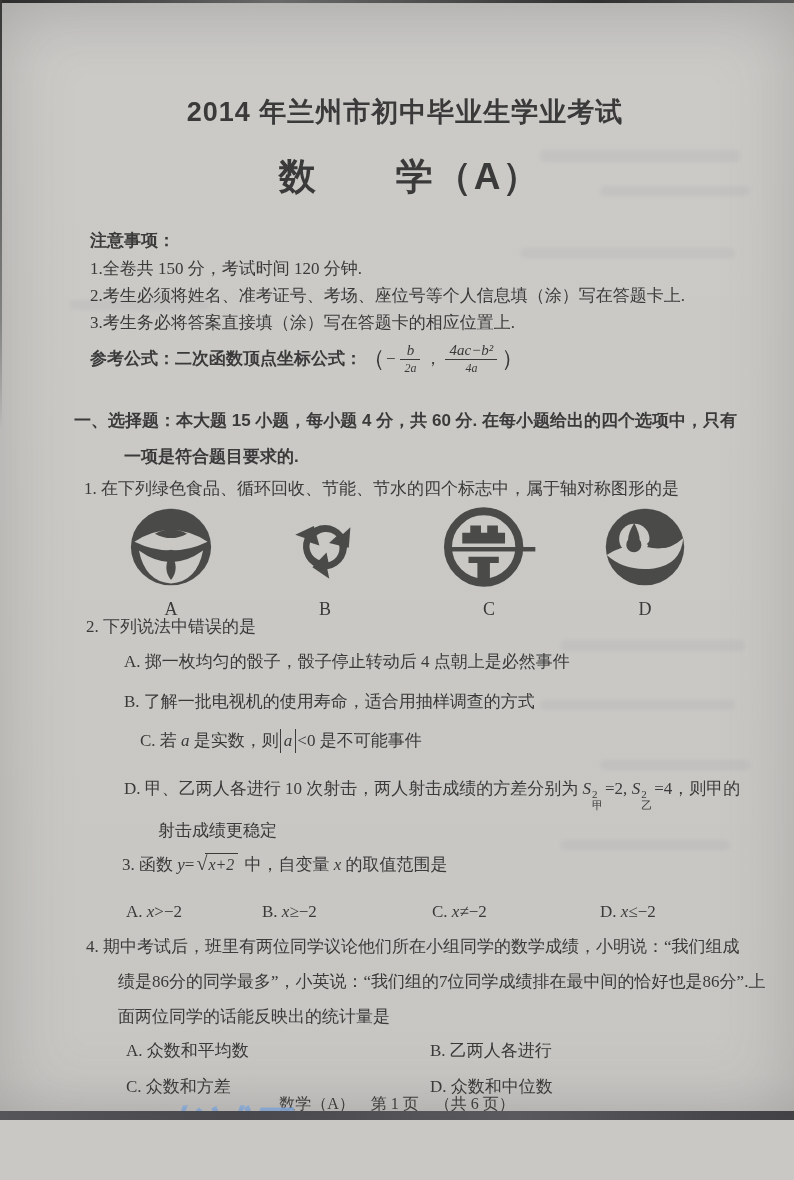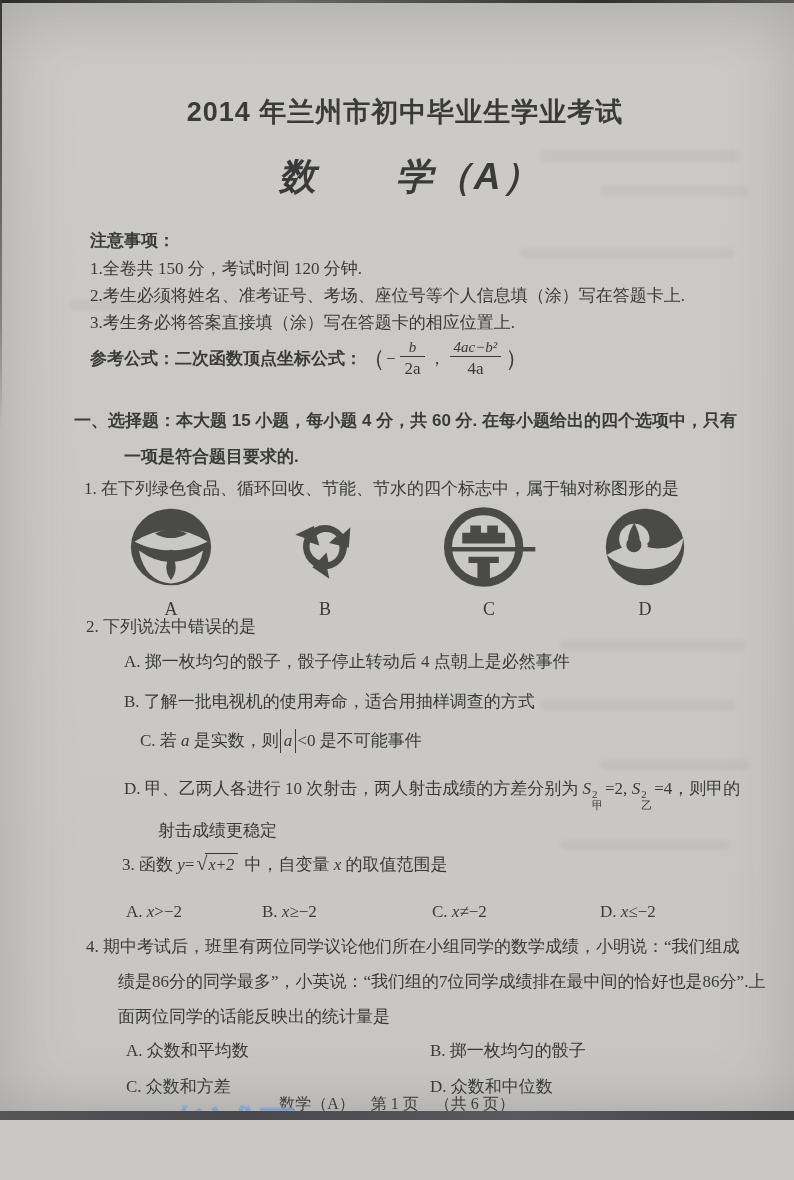--- a/index.html
+++ b/index.html
@@ -11,21 +11,21 @@
   }
   .vignette{position:absolute;inset:0;box-shadow:inset 0 0 70px rgba(92,92,90,.28);pointer-events:none;}
   .abs{position:absolute;white-space:nowrap;}
   .sans-bold{font-family:"Liberation Sans","DejaVu Sans",sans-serif;font-weight:bold;}
   .title1{width:700px;left:55px;text-align:center;font-size:27px;letter-spacing:1px;}
   .title2{width:700px;left:60px;text-align:center;font-size:37px;letter-spacing:2px;}
   .mvar{font-style:italic;font-family:"Liberation Serif","DejaVu Serif",serif;}
   
   .frac{display:inline-block;text-align:center;vertical-align:middle;margin:0 4px;}
   .frac .num{display:block;font-size:15px;line-height:1.15;padding:0 4px;font-style:italic;}
-  .frac .den{display:block;font-size:17px;line-height:1.25;padding:1px 4px 0;border-top:1.4px solid #3a3a3a;}
+  .frac .den{display:block;font-size:12px;line-height:1.25;padding:1px 4px 0;border-top:1.4px solid #3a3a3a;font-style:italic;}
   .bigparen{font-size:23px;vertical-align:middle;font-weight:normal;font-family:"Liberation Serif",serif;}
   .formula-line{display:flex;align-items:center;height:46px;}
   
   .stack{display:inline-flex;flex-direction:column;vertical-align:-4px;line-height:1;margin:0 2px 0 1px;}
   .stack .sp{font-size:11px;line-height:1;}
   .stack .sb{font-size:11px;line-height:1;margin-top:0px;}
   
   .sqrt{display:inline-flex;align-items:flex-start;margin:0 2px;}
   .sqrt .rsym{font-size:20px;line-height:1;margin-right:-2px;}
   .sqrt .rad{border-top:1.4px solid #3a3a3a;font-style:italic;font-size:16px;padding:1px 4px 0 3px;line-height:1.2;}
@@ -62,21 +62,21 @@
     <div class="ghost" style="left:600px;top:186px;width:150px;height:10px;"></div>
     <div class="ghost" style="left:520px;top:248px;width:215px;height:10px;"></div>
     <div class="ghost" style="left:70px;top:300px;width:140px;height:10px;"></div>
     <div class="ghost" style="left:560px;top:640px;width:185px;height:11px;"></div>
     <div class="ghost" style="left:540px;top:700px;width:195px;height:10px;"></div>
     <div class="ghost" style="left:600px;top:760px;width:150px;height:10px;"></div>
     <div class="ghost" style="left:560px;top:840px;width:170px;height:10px;"></div>
   </div>
 
   <div class="abs sans-bold title1" style="top:96px;">2014 年兰州市初中毕业生学业考试</div>
-  <div class="abs sans-bold title2" style="top:154px;font-style:italic;">数　　学（A）</div>
+  <div class="abs sans-bold title2" style="top:154px;">数　　学（A）</div>
 
   <div class="abs sans-bold" style="top:230px;left:90px;">注意事项：</div>
   <div class="abs" style="top:258px;left:90px;">1.全卷共 150 分，考试时间 120 分钟.</div>
   <div class="abs" style="top:285px;left:90px;">2.考生必须将姓名、准考证号、考场、座位号等个人信息填（涂）写在答题卡上.</div>
   <div class="abs" style="top:312px;left:90px;">3.考生务必将答案直接填（涂）写在答题卡的相应位置上.</div>
 
   <div class="abs formula-line" style="top:336px;left:90px;">
     <span class="sans-bold">参考公式：</span>
     <span class="sans-bold">二次函数顶点坐标公式：</span>
     <span class="bigparen">（</span>
@@ -167,21 +167,21 @@
   </div>
   <div class="abs" style="top:901px;left:126px;"><span>A. </span><span class="mvar">x</span><span>&gt;−2</span></div>
   <div class="abs" style="top:901px;left:262px;"><span>B. </span><span class="mvar">x</span><span>≥−2</span></div>
   <div class="abs" style="top:901px;left:432px;"><span>C. </span><span class="mvar">x</span><span>≠−2</span></div>
   <div class="abs" style="top:901px;left:600px;"><span>D. </span><span class="mvar">x</span><span>≤−2</span></div>
 
   <div class="abs" style="top:936px;left:86px;">4. 期中考试后，班里有两位同学议论他们所在小组同学的数学成绩，小明说：“我们组成</div>
   <div class="abs" style="top:971px;left:118px;text-align:right;">绩是86分的同学最多”，小英说：“我们组的7位同学成绩排在最中间的恰好也是86分”.上</div>
   <div class="abs" style="top:1006px;left:118px;">面两位同学的话能反映出的统计量是</div>
   <div class="abs" style="top:1040px;left:126px;">A. 众数和平均数</div>
-  <div class="abs" style="top:1040px;left:430px;">B. 掷一枚均匀的骰子</div>
+  <div class="abs" style="top:1040px;left:430px;">B. 乙两人各进行</div>
   <div class="abs" style="top:1076px;left:126px;">C. 众数和方差</div>
   <div class="abs" style="top:1076px;left:430px;">D. 众数和中位数</div>
 
   <div class="abs footer" style="top:1094px;">数学（A）　第 1 页　（共 6 页）</div>
 
   <div class="wm1">3773考试网</div>
   <div class="wm2">3773.com.cn</div>
 
   <div class="edge-bottom"></div>
   <div class="vignette"></div>

